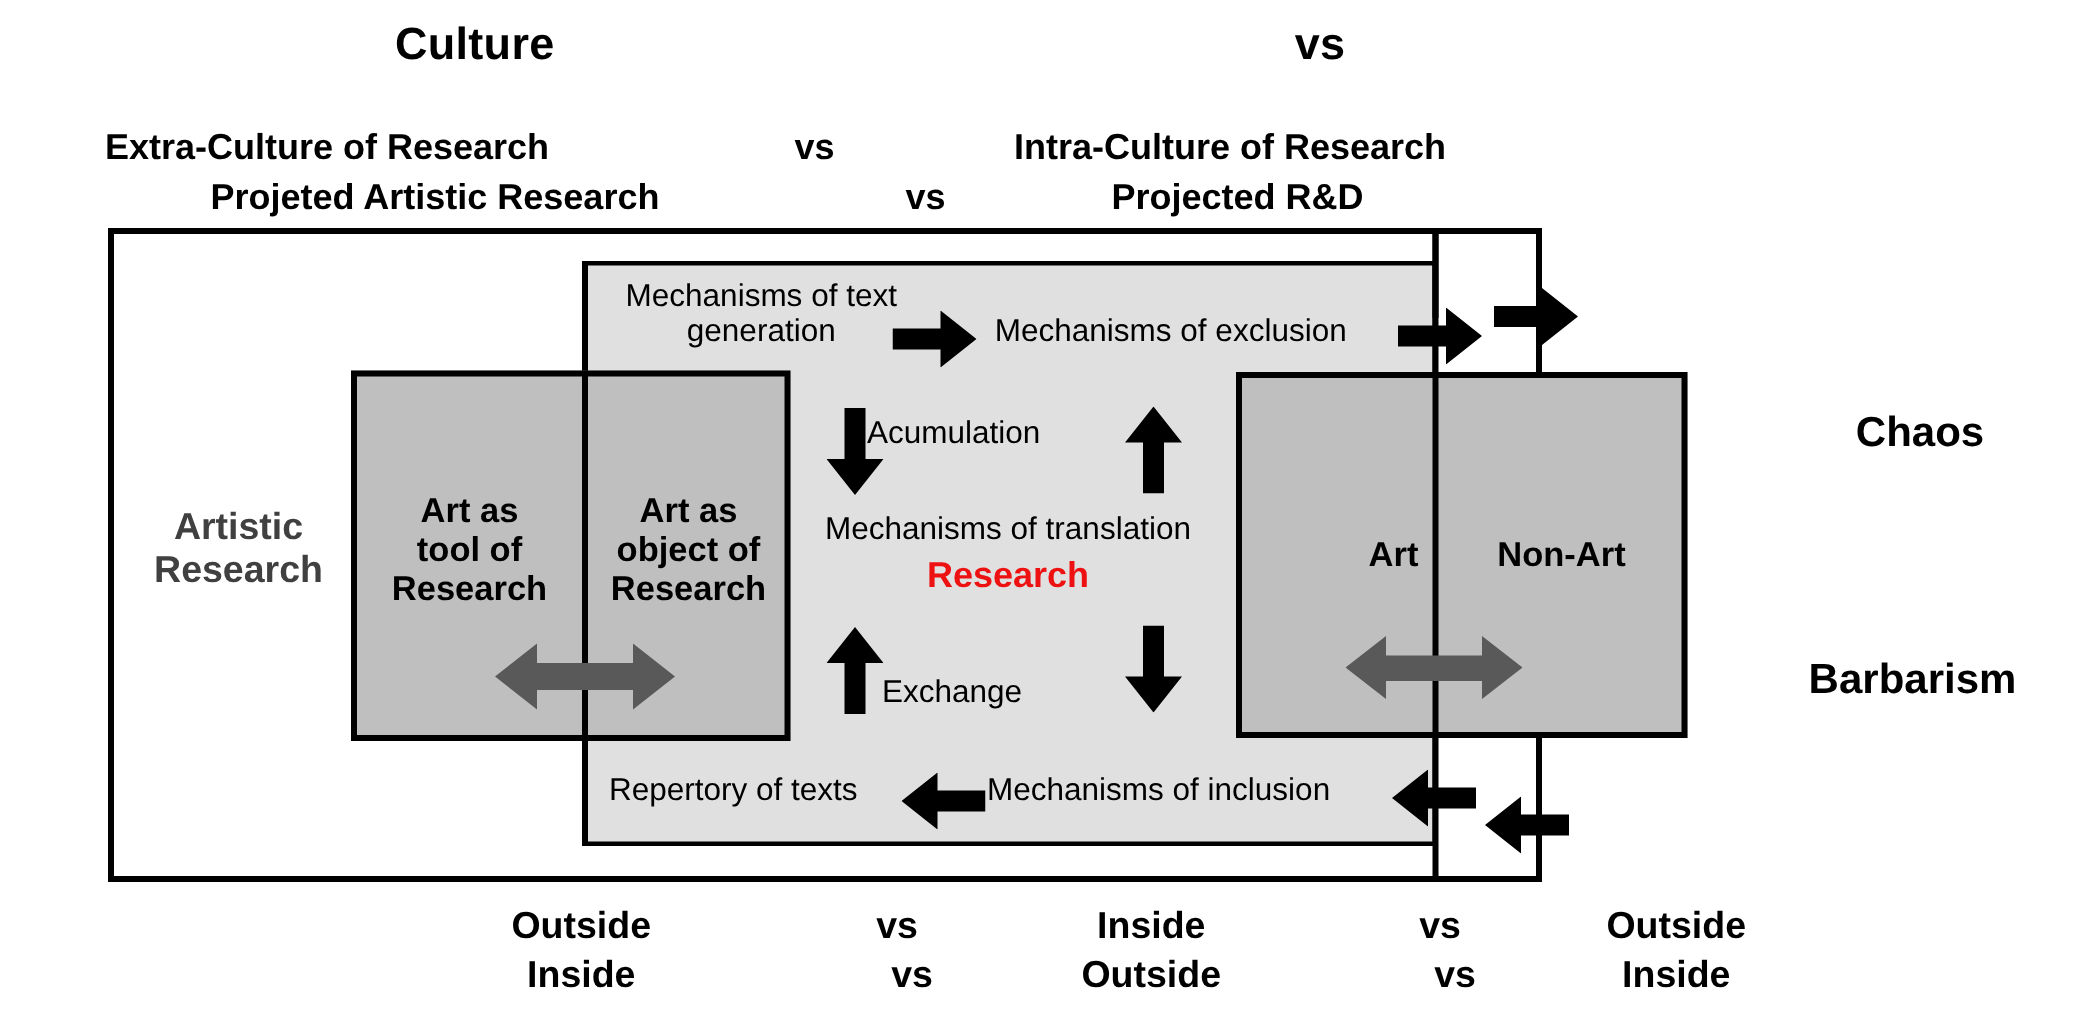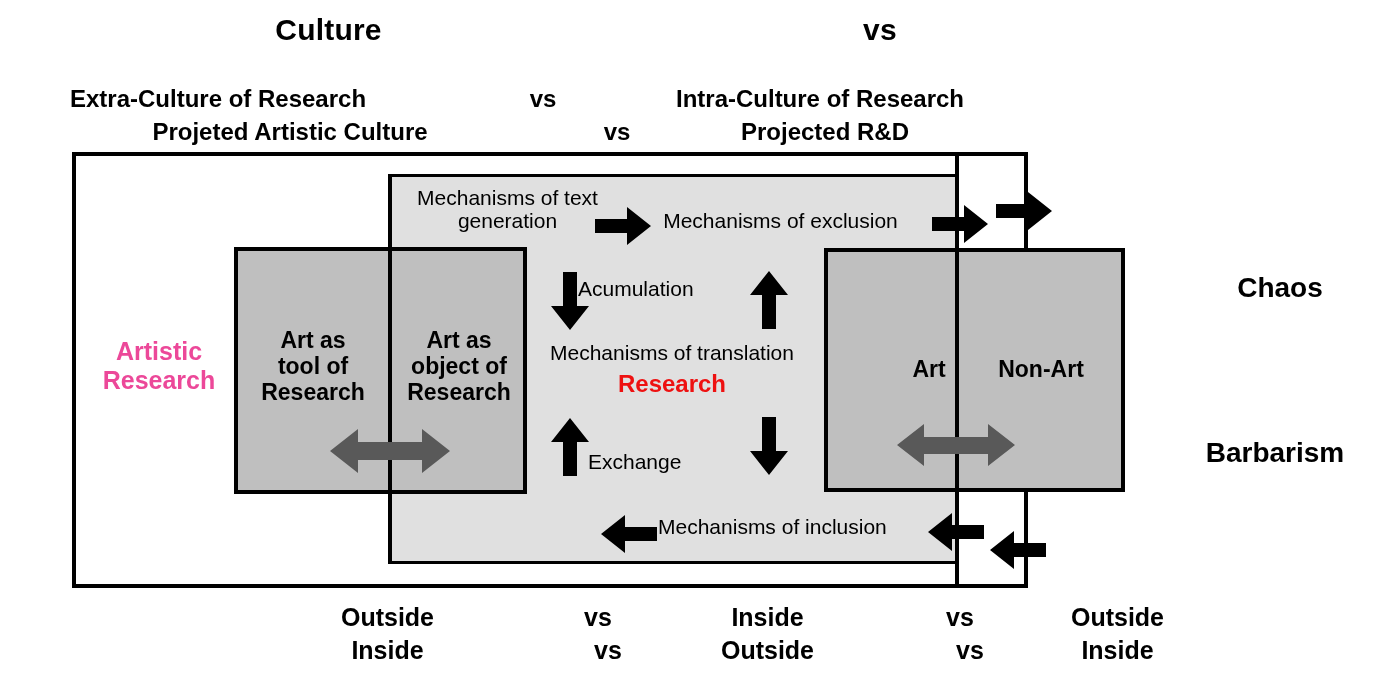--- a/index.html
+++ b/index.html
@@ -37,45 +37,45 @@
 
   
   .cell-label{
     font-size:23px;font-weight:bold;line-height:1.12;text-align:center;
   }
   .mid-label{
     font-size:21px;font-weight:normal;line-height:1.1;text-align:center;
     white-space:nowrap;
   }
   .mid-label.wrap{white-space:normal;}
-  .red{color:#ec4899;}
+  .red{color:#404040;}
   .red-strong{color:#ee1111;font-weight:bold;}
 
   .side-label{font-size:25px;font-weight:bold;text-align:center;line-height:1.15;}
   .right-word{font-size:28px;font-weight:bold;text-align:center;}
 
   .bottom-word{font-size:25px;font-weight:bold;text-align:center;line-height:1.3;}
 
   
   .arrow{position:absolute;}
   .arrow svg{display:block;}
 </style>
 </head>
 <body>
 
 <div id="stage">
 
-  <div class="abs hdr-top" style="left:196px;top:13px;width:265px;text-align:center;">Culture</div>
+  <div class="abs hdr-top" style="left:184px;top:13px;width:265px;text-align:center;">Culture</div>
   <div class="abs hdr-top" style="left:820px;top:13px;width:120px;text-align:center;">vs</div>
 
   <div class="abs hdr-sub" style="left:38px;top:85px;width:360px;text-align:center;">Extra-Culture of Research</div>
   <div class="abs hdr-sub" style="left:508px;top:85px;width:70px;text-align:center;">vs</div>
   <div class="abs hdr-sub" style="left:645px;top:85px;width:350px;text-align:center;">Intra-Culture of Research</div>
 
-  <div class="abs hdr-sub" style="left:105px;top:118px;width:370px;text-align:center;">Projeted Artistic Culture</div>
+  <div class="abs hdr-sub" style="left:105px;top:118px;width:370px;text-align:center;">Projeted Artistic Research</div>
   <div class="abs hdr-sub" style="left:582px;top:118px;width:70px;text-align:center;">vs</div>
   <div class="abs hdr-sub" style="left:700px;top:118px;width:250px;text-align:center;">Projected R&amp;D</div>
 
   <div class="abs outer-frame" style="left:72px;top:152px;width:956px;height:436px;"></div>
 
   <div class="abs light-box" style="left:388px;top:174px;width:570px;height:390px;"></div>
 
   <div class="abs vline" style="left:388px;top:174px;width:4px;height:390px;"></div>
   <div class="abs vline" style="left:955px;top:152px;width:4px;height:436px;"></div>
   <div class="abs vline" style="left:955px;top:152px;width:4px;height:60px;"></div>
@@ -127,20 +127,21 @@
   <div class="abs mid-label" style="left:648px;top:209px;width:265px;text-align:center;">Mechanisms of exclusion</div>
 
   <div class="abs mid-label" style="left:578px;top:277px;width:135px;text-align:left;">Acumulation</div>
 
   <div class="abs mid-label" style="left:536px;top:341px;width:272px;">Mechanisms of translation</div>
 
   <div class="abs mid-label red-strong" style="left:536px;top:371px;width:272px;font-size:24px;">Research</div>
 
   <div class="abs mid-label" style="left:588px;top:450px;width:110px;text-align:left;">Exchange</div>
 
+  <div class="abs mid-label" style="left:406px;top:515px;width:195px;text-align:left;">Repertory of texts</div>
 
   <div class="abs mid-label" style="left:658px;top:515px;width:255px;text-align:left;">Mechanisms of inclusion</div>
 
   <div class="arrow" style="left:595px;top:207px;width:56px;height:38px;">
     <svg width="56" height="38" viewBox="0 0 56 38">
       <polygon points="0,12 32,12 32,0 56,19 32,38 32,26 0,26" fill="#000"></polygon>
     </svg>
   </div>
 
   <div class="arrow" style="left:932px;top:205px;width:56px;height:38px;">

